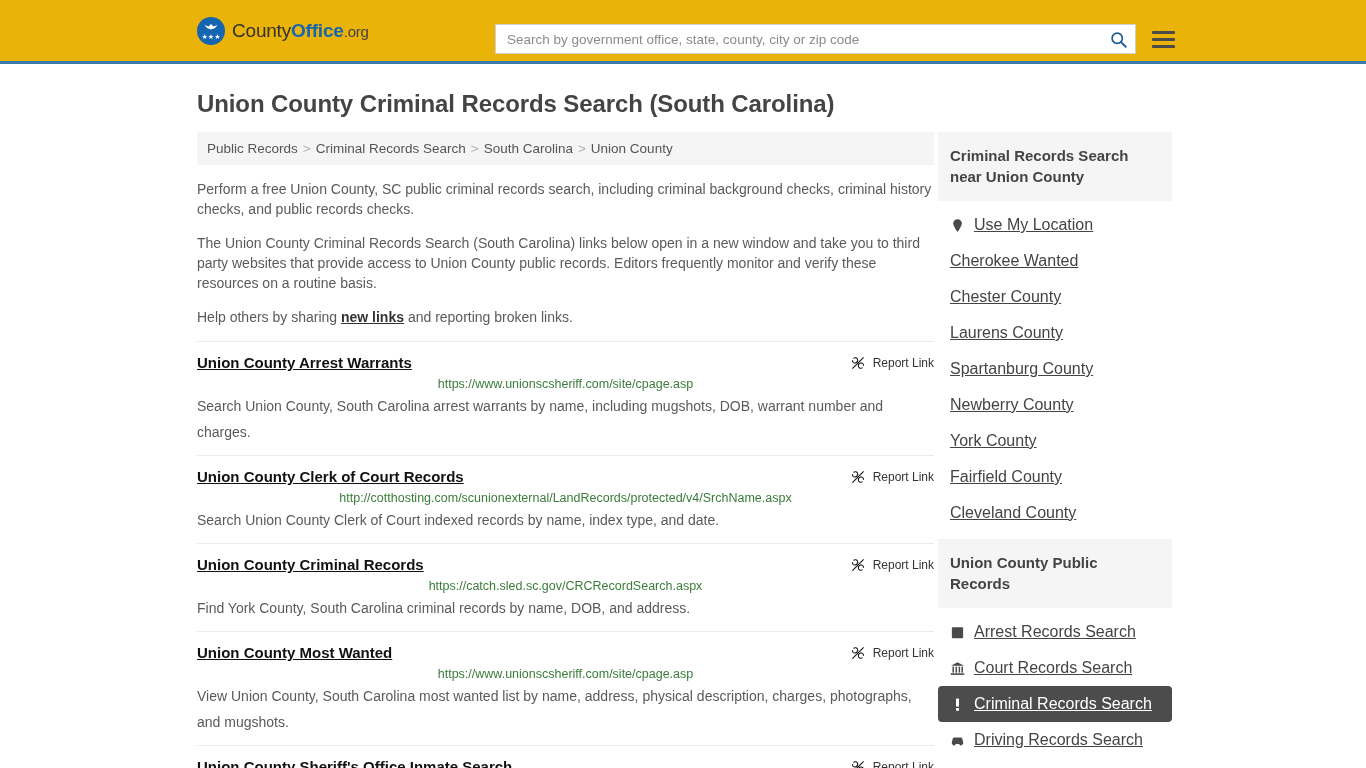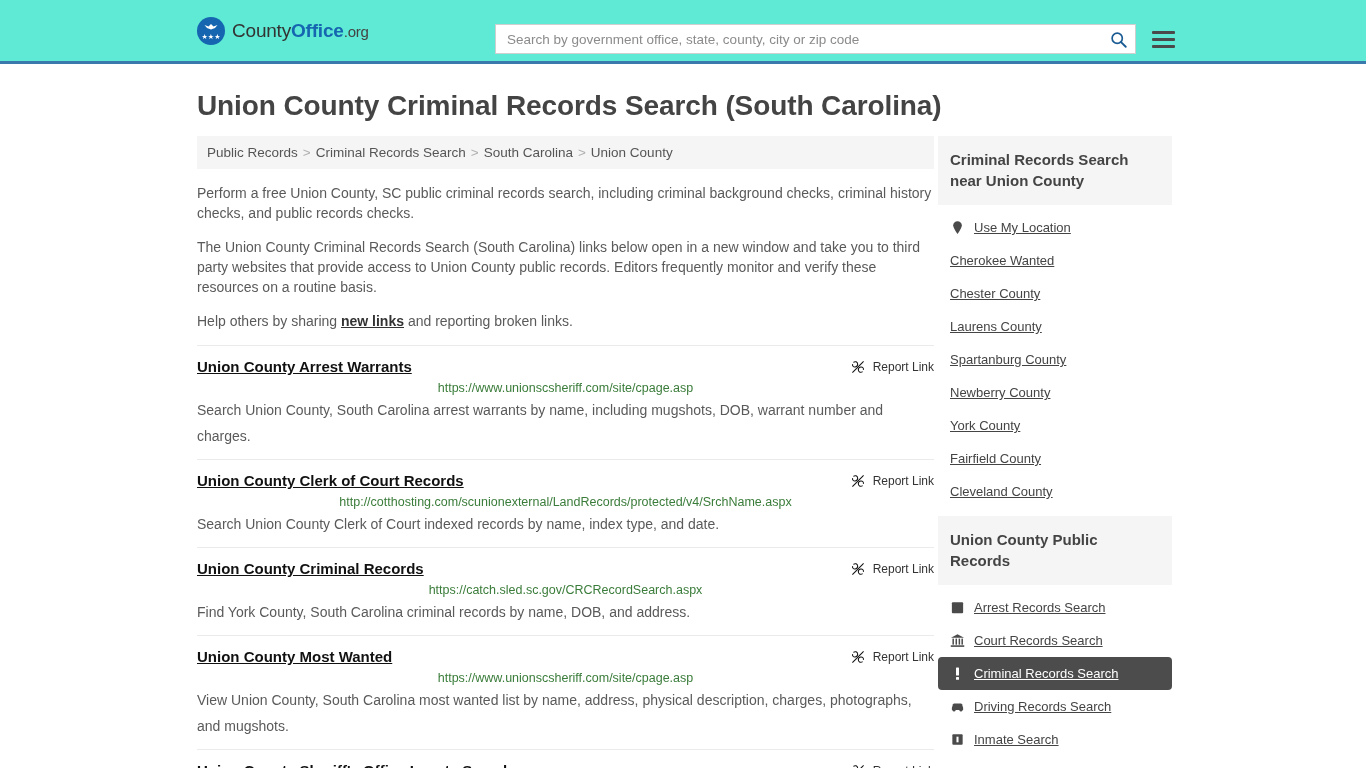--- a/index.html
+++ b/index.html
@@ -6,21 +6,21 @@
   html, body {
     width: 1366px; height: 768px;
     font-family: "Liberation Sans", sans-serif;
     background: #ffffff;
     overflow: hidden;
   }
 
   
   .header {
     height: 64px;
-    background: #5eead4;
+    background: #eab308;
     border-bottom: 3px solid #3a79ac;
     display: flex;
     align-items: center;
     position: relative;
   }
   .logo-wrap {
     display: flex;
     align-items: center;
     margin-left: 197px;
     gap: 7px;
@@ -105,21 +105,21 @@
   .page {
     width: 1366px;
     padding: 0 197px;
     position: relative;
   }
   .page-inner { display: flex; gap: 0; }
   .main-col { width: 737px; flex: none; }
   .side-col { width: 234px; flex: none; margin-left: 4px; }
 
   h1.page-title {
-    font-size: 28px;
+    font-size: 24px;
     color: #444444;
     font-weight: bold;
     margin: 26px 0 14px 0;
     letter-spacing: -0.1px;
   }
 
   .breadcrumb {
     background: #f5f5f5;
     padding: 9px 10px;
     font-size: 13.5px;
@@ -191,21 +191,21 @@
   }
   .side-list { padding: 6px 0 0 0; }
   .side-item {
     display: flex;
     align-items: center;
     gap: 9px;
     padding: 9px 12px;
     border-radius: 4px;
   }
   .side-item .txt {
-    font-size: 13px;
+    font-size: 16px;
     color: #444444;
     text-decoration: underline;
     cursor: pointer;
     white-space: nowrap;
   }
   .side-item.active { background: #4c4c4c; }
   .side-item.active .txt { color: #ffffff; }
   .side-ic { width: 15px; height: 15px; flex: none; display:flex; align-items:center; justify-content:center; }
   .side-item.no-icon { padding-left: 12px; }
 </style>

